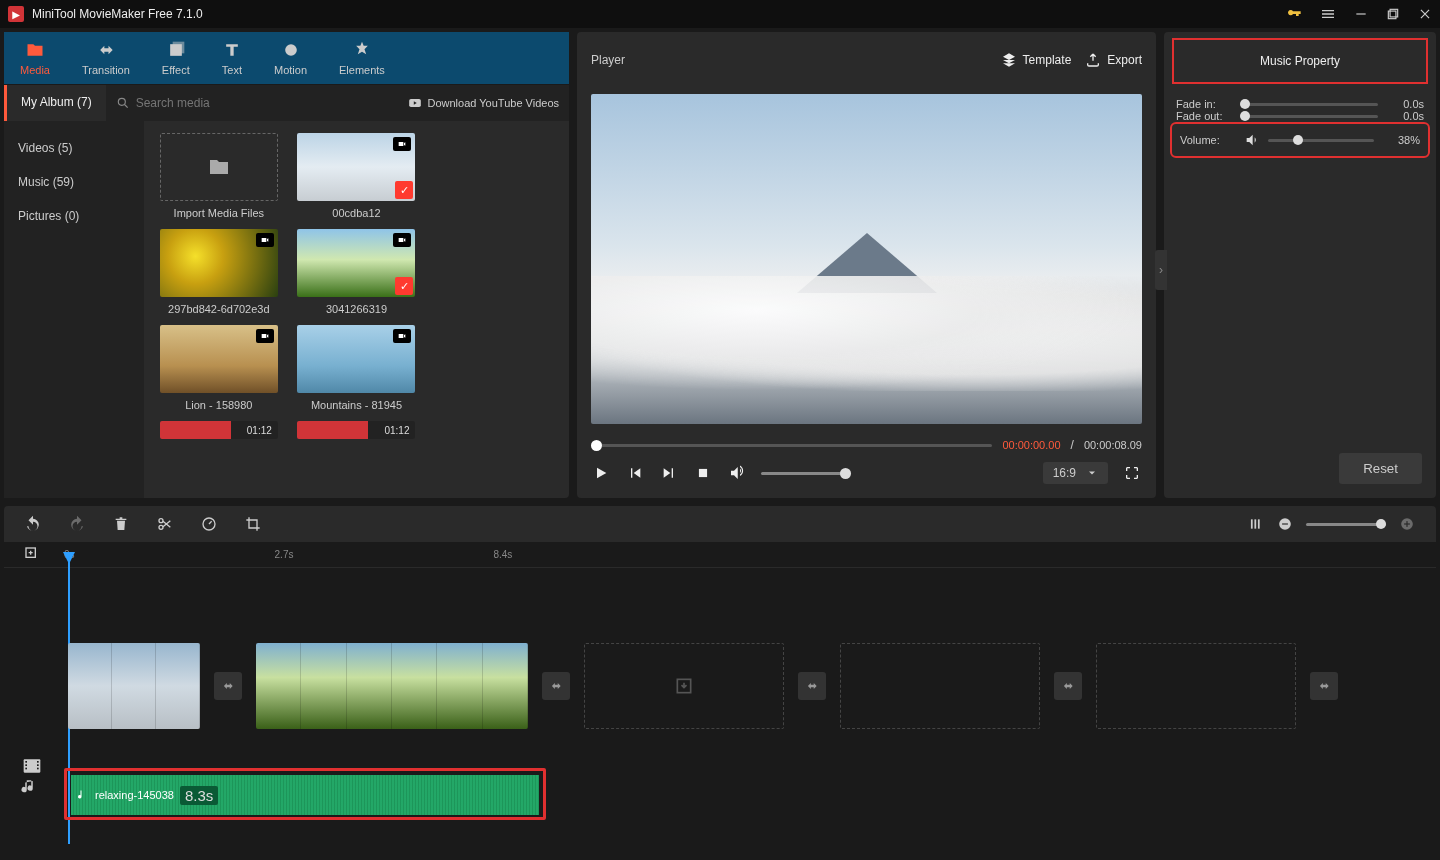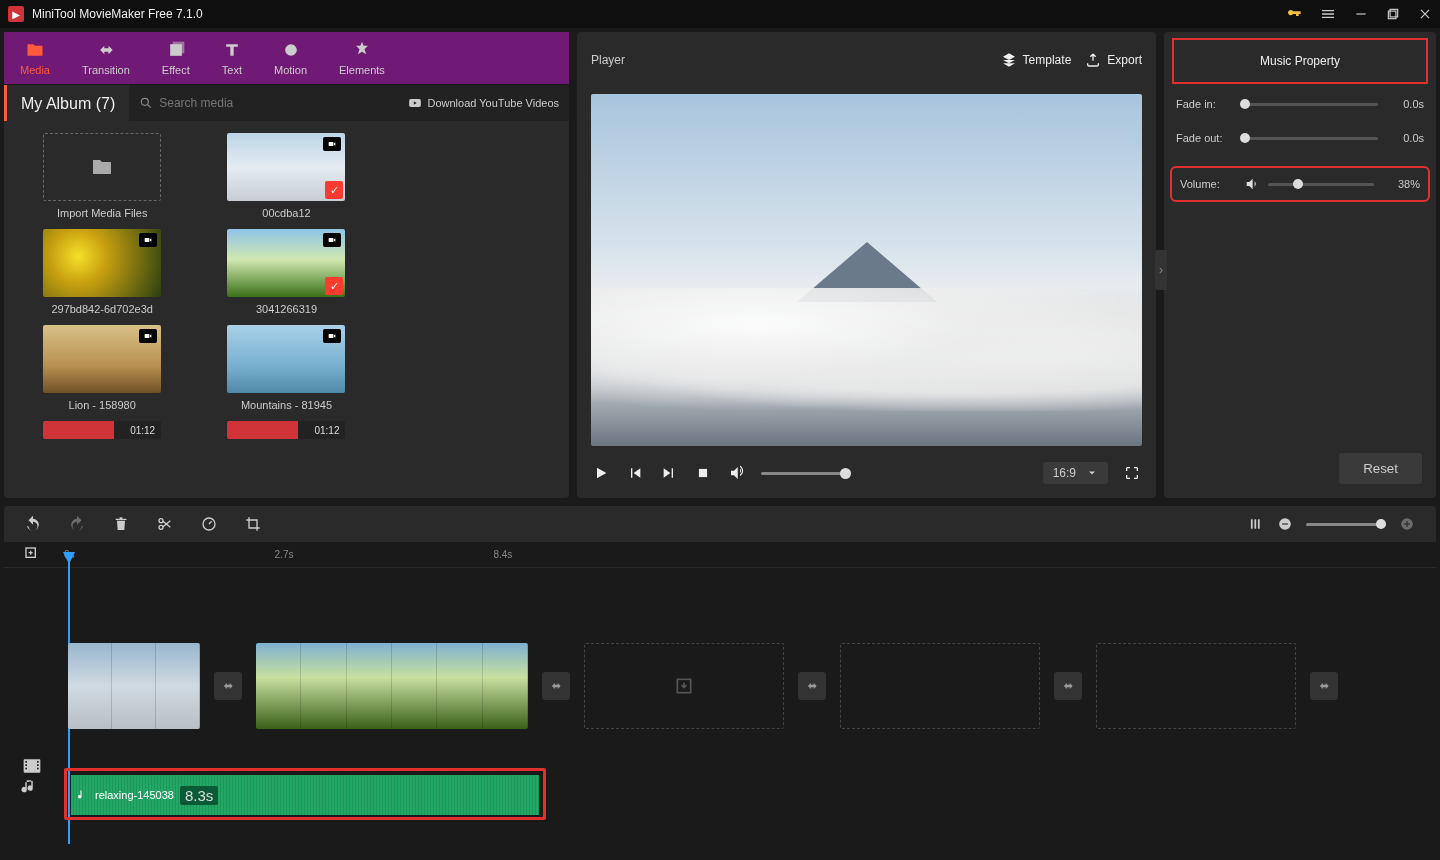--- a/index.html
+++ b/index.html
@@ -6,27 +6,27 @@
 body { background: #1a1a1a; color: #ccc; width: 1440px; height: 860px; overflow: hidden; font-size: 12px; }
 .titlebar { height: 28px; background: #0f0f0f; display: flex; align-items: center; padding: 0 8px; }
 .app-logo { width: 16px; height: 16px; background: #d13438; border-radius: 2px; margin-right: 8px; display:flex; align-items:center; justify-content:center; font-size:10px; color:#fff;}
 .titlebar-title { font-size: 12px; color: #eee; font-weight: 500; flex: 1; }
 .titlebar-controls { display: flex; gap: 18px; align-items: center; }
 .titlebar-controls span { color: #ccc; cursor: pointer; }
 .titlebar-controls .key-icon { color: #f0c040; }
 
 .upper { display: flex; height: 470px; }
 .left-panel { width: 565px; background: #2a2a2a; display: flex; flex-direction: column; border-radius: 4px; margin: 4px 0 0 4px; }
-.tabs { display: flex; background: #701a75; border-bottom: 1px solid #1a1a1a; }
+.tabs { display: flex; background: #0c4a6e; border-bottom: 1px solid #1a1a1a; }
 .tab { display: flex; flex-direction: column; align-items: center; padding: 8px 16px; cursor: pointer; color: #ccc; gap: 4px; }
 .tab.active { color: #ff5a3c; }
 .tab svg, .tab .icon { width: 20px; height: 20px; }
 .tab-label { font-size: 11px; }
 .albums-row { display: flex; height: 36px; background: #222; }
-.album-tab { padding: 10px 14px; font-size: 16px; cursor: pointer; }
+.album-tab { padding: 10px 14px; font-size: 12px; cursor: pointer; }
 .album-tab.active { background: #2a2a2a; border-left: 3px solid #ff5a3c; color: #eee; }
 .search-area { flex: 1; display: flex; align-items: center; padding: 0 10px; gap: 6px; color: #888; }
 .search-input { background: transparent; border: none; color: #ccc; outline: none; font-size: 12px; flex: 1; }
 .download-link { display: flex; align-items: center; gap: 6px; font-size: 11px; color: #ccc; padding-right: 10px; cursor: pointer; }
 .content-row { flex: 1; display: flex; }
 .sidebar { width: 140px; background: #222; padding: 10px 0; }
 .sidebar-item { padding: 10px 14px; font-size: 12px; cursor: pointer; color: #ccc; }
 .media-grid { flex: 1; padding: 12px; overflow-y: auto; display: grid; grid-template-columns: repeat(3, 1fr); gap: 10px 12px; align-content: start; }
 .media-item { display: flex; flex-direction: column; align-items: center; gap: 6px; }
 .thumb { width: 118px; height: 68px; border-radius: 2px; position: relative; background: #333; }
@@ -51,21 +51,21 @@
 .time-dur { color: #ccc; font-size: 11px; }
 .controls-row { display: flex; align-items: center; padding: 10px 14px 14px; gap: 14px; }
 .ctrl-btn { width: 20px; height: 20px; cursor: pointer; color: #eee; display:flex;align-items:center;justify-content:center;}
 .vol-slider { width: 90px; height: 3px; background: #888; position: relative; border-radius: 2px; }
 .vol-slider .thumb { position:absolute; right:0; top:-4px; width:11px; height:11px; background:#ddd; border-radius:50%;}
 .spacer { flex: 1; }
 .aspect-sel { background: #3a3a3a; border: none; color: #ccc; padding: 4px 10px; border-radius: 3px; cursor: pointer; display:flex; align-items:center; gap:10px; font-size:12px;}
 
 .properties-panel { width: 272px; margin: 4px 4px 0 8px; background: #2a2a2a; border-radius: 4px; display: flex; flex-direction: column; }
 .prop-header { padding: 14px 12px; border: 2px solid #e03030; border-radius: 0; margin: 6px 8px 0; font-size: 12px; color: #eee; text-align:center; }
-.prop-rows { padding: 14px 12px; display: flex; flex-direction: column; gap: 22px; }
+.prop-rows { padding: 14px 12px; display: flex; flex-direction: column; }
 .prop-row { display: flex; align-items: center; gap: 8px; }
 .prop-label { width: 56px; font-size: 11px; color: #ccc; }
 .prop-slider { flex: 1; height: 3px; background: #555; position: relative; border-radius:2px;}
 .prop-slider .thumb { position:absolute; left:0; top:-4px; width:10px; height:10px; background:#ddd; border-radius:50%;}
 .prop-val { width: 38px; text-align: right; font-size: 11px; color: #ccc; }
 .prop-boxed { border: 2px solid #e03030; padding: 8px 8px; border-radius:6px; margin: 0 -6px; }
 .reset-btn { background: #3a3a3a; border: none; color: #ccc; padding: 8px 24px; border-radius: 3px; cursor: pointer; align-self: flex-end; margin: auto 14px 14px;}
 .expand-handle { position:absolute; right:273px; top:250px; width:12px; height:40px; background:#333; border-radius:3px 0 0 3px; display:flex;align-items:center;justify-content:center;color:#888;cursor:pointer;}
 
 .toolbar { height: 36px; background: #2a2a2a; margin: 8px 4px 0; display: flex; align-items: center; padding: 0 20px; gap: 26px; border-radius: 4px 4px 0 0; }
@@ -190,20 +190,25 @@
             <svg width="14" height="14" viewBox="0 0 24 24" fill="currentColor">
               <rect x="2" y="5" width="20" height="14" rx="3"></rect>
               <path fill="#222" d="M10 9l5 3-5 3z"></path>
             </svg>
           </span>
         <span>Download YouTube Videos</span>
       </div>
     </div>
 
     <div class="content-row">
+      <div class="sidebar">
+        <div class="sidebar-item">Videos (5)</div>
+        <div class="sidebar-item">Music (59)</div>
+        <div class="sidebar-item">Pictures (0)</div>
+      </div>
 
       <div class="media-grid">
         <div class="media-item">
           <div class="thumb thumb-dashed">
             <span>
                 <svg width="24" height="24" viewBox="0 0 24 24" fill="#aaa">
                   <path d="M3 5h7l2 2h9v12H3z"></path>
                 </svg>
               </span>
           </div>
@@ -301,20 +306,28 @@
           </span>
         <span>Export</span>
       </div>
     </div>
     <div class="video-area">
       <div class="video-frame">
         <div class="mountain"></div>
         <div class="clouds"></div>
       </div>
     </div>
+    <div class="scrubber">
+      <div class="sb-track">
+          <div class="sb-thumb"></div>
+        </div>
+      <span class="time-cur">00:00:00.00</span>
+      <span> / </span>
+      <span class="time-dur">00:00:08.09</span>
+    </div>
     <div class="controls-row">
       <div class="ctrl-btn">
           <svg width="16" height="16" viewBox="0 0 24 24" fill="currentColor">
             <path d="M6 4l14 8-14 8z"></path>
           </svg>
         </div>
       <div class="ctrl-btn">
           <svg width="16" height="16" viewBox="0 0 24 24" fill="currentColor">
             <path d="M6 5h2v14H6zm14 0L10 12l10 7z"></path>
           </svg>

